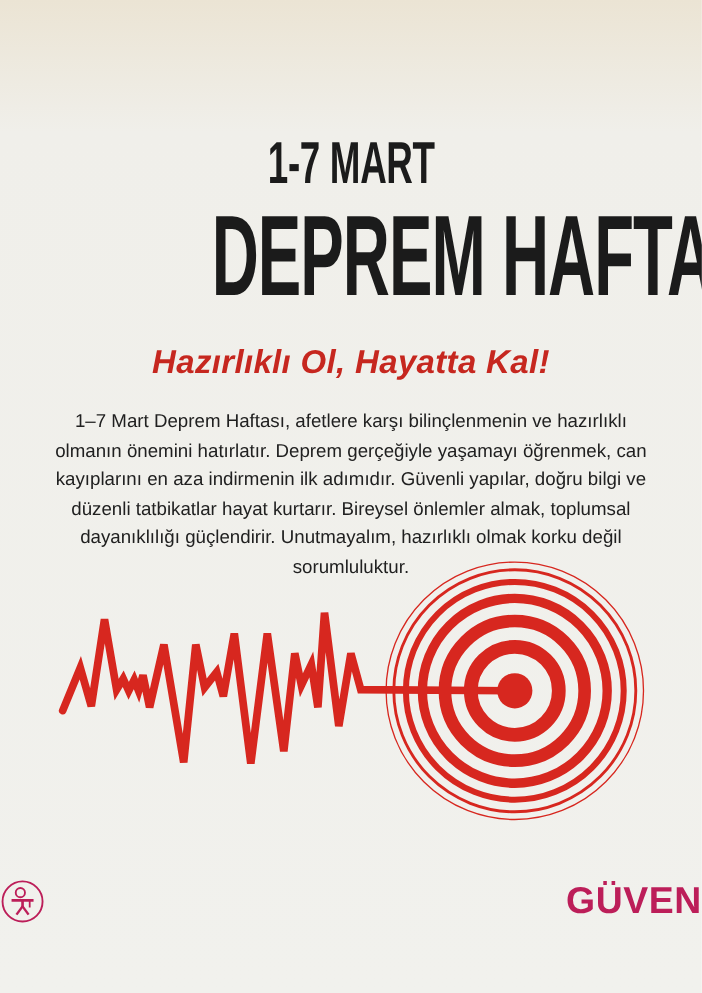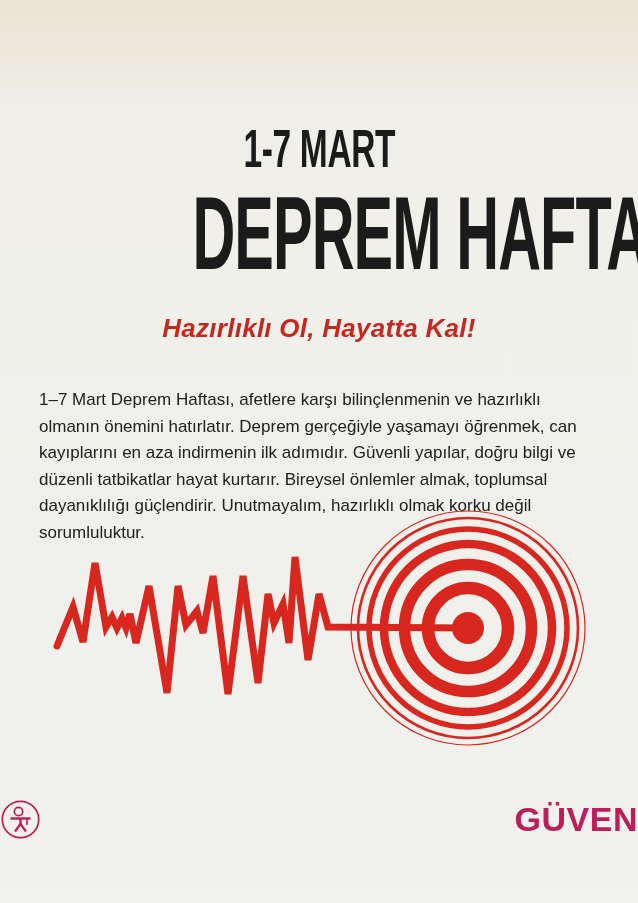--- a/index.html
+++ b/index.html
@@ -33,29 +33,29 @@
   .main-title{
     position:absolute; top:181px; left:0; right:0;
     font-size:104px; font-weight:900; line-height:1;
     color:var(--title-black);
     letter-spacing:-0.015em;
     white-space:nowrap;
   }
   .main-title .squeeze{display:inline-block; transform:scaleX(0.57); transform-origin:center;}
   .slogan{
     position:absolute; top:313px; left:0; right:0;
-    font-size:26px; font-weight:bold; font-style:italic;
+    font-size:30px; font-weight:bold; font-style:italic;
     color:var(--slogan-red);
     letter-spacing:0.01em;
   }
   .body-paragraph{
-    position:absolute; top:387px; left:39px; width:560px;
+    position:absolute; top:370px; left:39px; width:560px;
     font-size:17px; line-height:26.5px;
     color:var(--body-text-color);
-    text-align:left;
+    text-align:center;
   }
   .seismograph{
     position:absolute; top:506px; left:0;
     width:638px; height:245px;
     display:block;
   }
   .brand{
     position:absolute; top:799px; left:0; right:0;
     display:flex; align-items:center; justify-content:space-between; gap:9px;
   }

